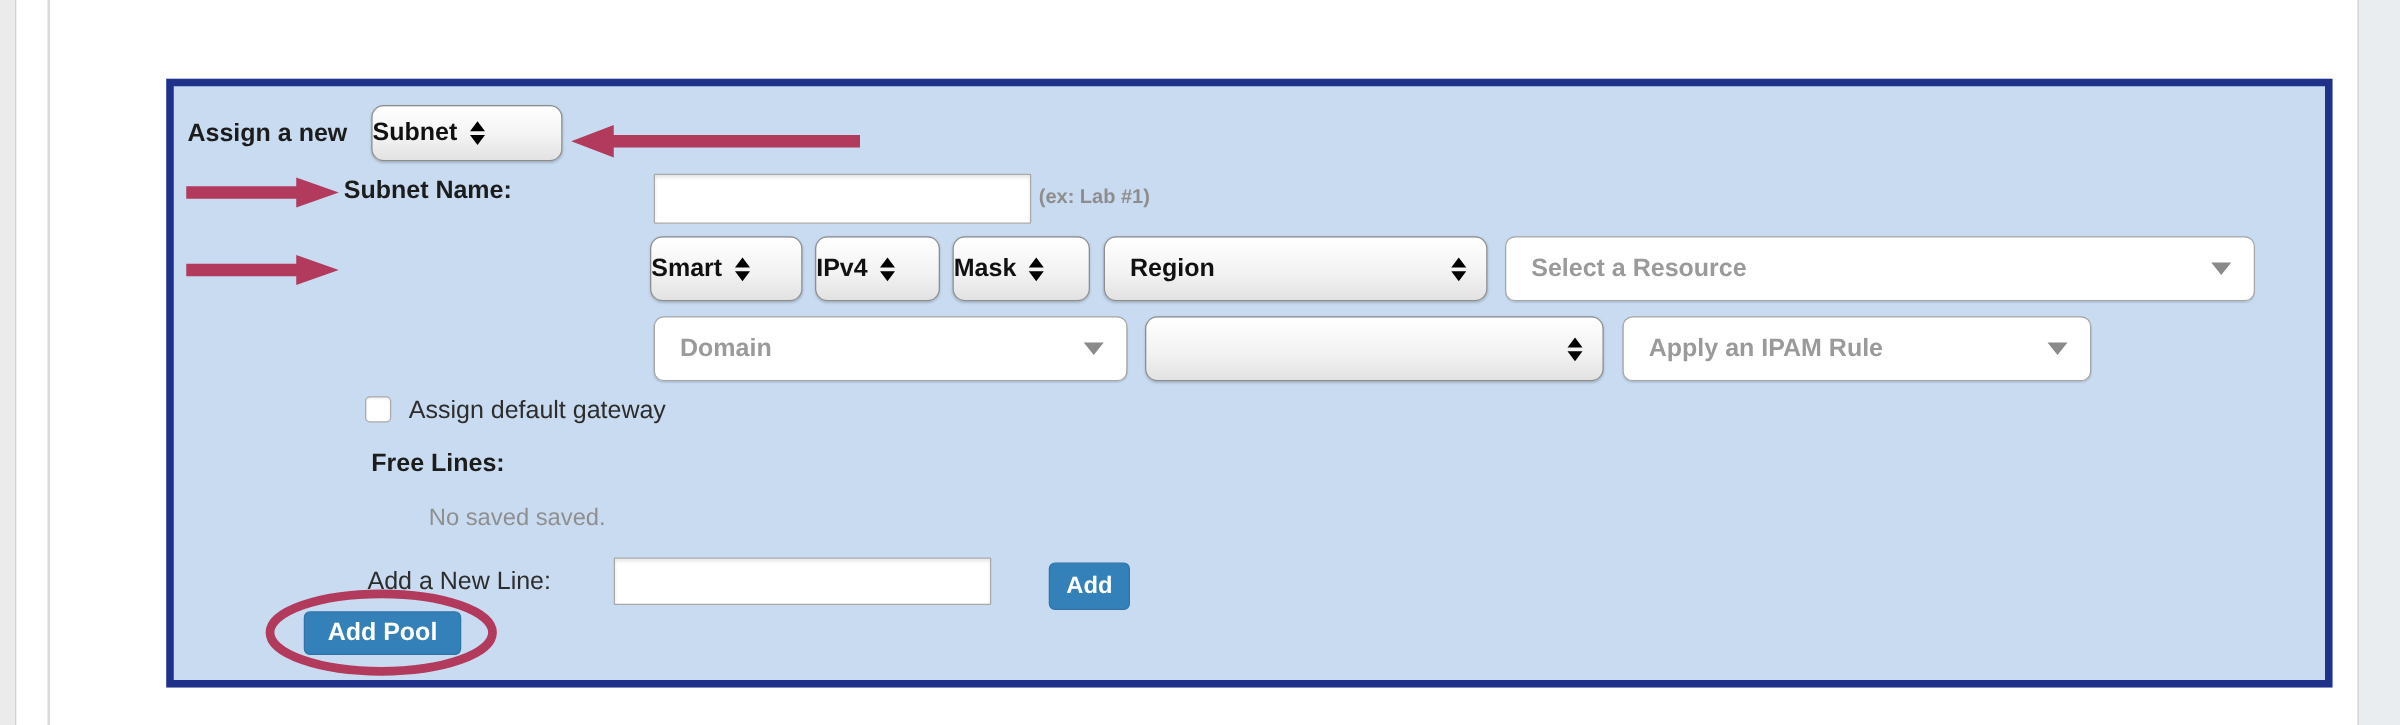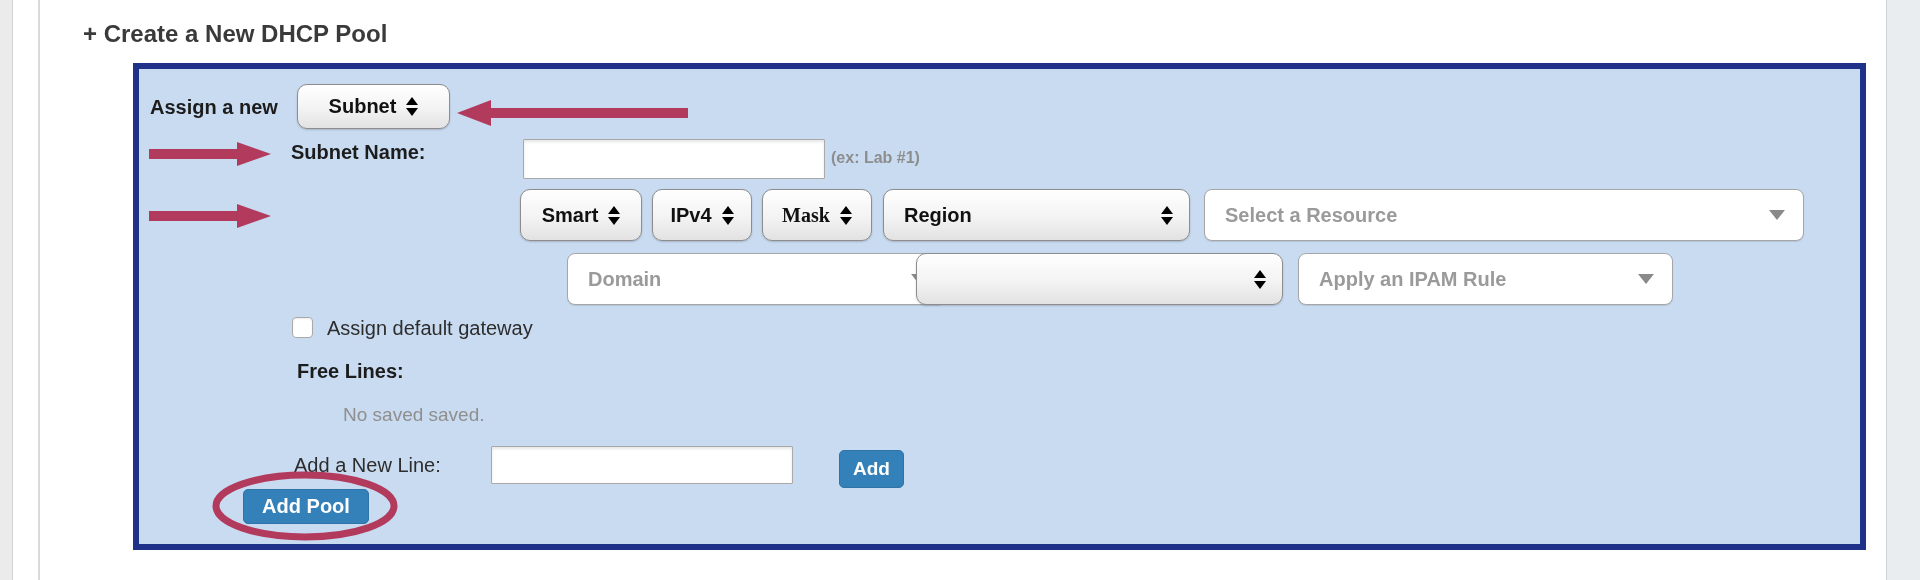--- a/index.html
+++ b/index.html
@@ -21,21 +21,21 @@
     background:#c9dbf1;border:6px solid #203189;
   }
 
   .lbl{font-size:20px;line-height:26px;font-weight:bold;color:#1c1c1c;white-space:nowrap;}
   .lbl-reg{font-size:20px;line-height:26px;font-weight:normal;color:#2d2d2d;white-space:nowrap;}
   .hint{font-size:16px;line-height:20px;font-weight:bold;color:#8d8d8d;white-space:nowrap;}
   .status{font-size:19px;line-height:24px;font-weight:normal;color:#8f8f8f;white-space:nowrap;}
 
   
   .nsel{
-    display:flex;align-items:center;justify-content:center;gap:10px;box-sizing:border-box;
+    display:flex;align-items:center;gap:10px;box-sizing:border-box;
     border:1px solid #8d8d8d;border-radius:10px;
     background:linear-gradient(180deg,#ffffff 0%,#f3f3f3 55%,#e2e2e2 100%);
     font-size:20px;font-weight:bold;color:#111;
     box-shadow:0 1px 2px rgba(0,0,0,0.18);cursor:default;white-space:nowrap;
   }
   .nsel.spread{justify-content:space-between;padding:0 16px 0 20px;}
   .nsel.endcap{justify-content:flex-end;padding:0 16px;}
 
   
   .csel{
@@ -75,40 +75,39 @@
 </style>
 </head>
 <body>
 
 <div class="stage">
 
   <div class="abs left-strip"></div>
   <div class="abs vline"></div>
   <div class="abs right-strip"></div>
 
-  <div class="abs page-title">+ Create a New DHCP Pool</div>
 
   <div class="abs panel"></div>
 
   <div class="abs lbl" style="left:150px;top:94px;">Assign a new</div>
   <div class="abs nsel" style="left:297px;top:84px;width:153px;height:45px;">
     <span>Subnet</span>
     <span class="updown">
         <span class="up"></span>
         <span class="dn"></span>
       </span>
   </div>
   <svg class="abs annot" style="left:455px;top:97px;" width="235" height="32" viewBox="0 0 235 32">
     <path d="M2 16 L36 3 L36 11 L233 11 L233 21 L36 21 L36 29 Z" fill="#b23a5c"></path>
   </svg>
 
   <svg class="abs annot" style="left:147px;top:140px;" width="126" height="28" viewBox="0 0 126 28">
     <path d="M124 14 L90 2 L90 9 L2 9 L2 19 L90 19 L90 26 Z" fill="#b23a5c"></path>
   </svg>
-  <div class="abs lbl" style="left:291px;top:139px;">Subnet Name:</div>
+  <div class="abs lbl" style="left:275px;top:139px;">Subnet Name:</div>
   <input class="abs txt-input" style="left: 523px; top: 139px; width: 302px; height: 40px;" type="text" value="">
   <div class="abs hint" style="left:831px;top:148px;">(ex: Lab #1)</div>
 
   <svg class="abs annot" style="left:147px;top:202px;" width="126" height="28" viewBox="0 0 126 28">
     <path d="M124 14 L90 2 L90 9 L2 9 L2 19 L90 19 L90 26 Z" fill="#b23a5c"></path>
   </svg>
 
   <div class="abs nsel" style="left:520px;top:189px;width:122px;height:52px;">
     <span>Smart</span>
     <span class="updown">
@@ -116,40 +115,40 @@
         <span class="dn"></span>
       </span>
   </div>
   <div class="abs nsel" style="left:652px;top:189px;width:100px;height:52px;">
     <span>IPv4</span>
     <span class="updown">
         <span class="up"></span>
         <span class="dn"></span>
       </span>
   </div>
-  <div class="abs nsel" style="left:762px;top:189px;width:110px;height:52px;font-family:Liberation Serif, serif;">
+  <div class="abs nsel" style="left:762px;top:189px;width:110px;height:52px;">
     <span>Mask</span>
     <span class="updown">
         <span class="up"></span>
         <span class="dn"></span>
       </span>
   </div>
   <div class="abs nsel spread" style="left:883px;top:189px;width:307px;height:52px;">
     <span>Region</span>
     <span class="updown">
         <span class="up"></span>
         <span class="dn"></span>
       </span>
   </div>
   <div class="abs csel" style="left:1204px;top:189px;width:600px;height:52px;">
     <span>Select a Resource</span>
     <span class="tri-down"></span>
   </div>
 
-  <div class="abs csel" style="left:523px;top:253px;width:379px;height:52px;margin-left:44px;">
+  <div class="abs csel" style="left:523px;top:253px;width:379px;height:52px;">
     <span>Domain</span>
     <span class="tri-down"></span>
   </div>
   <div class="abs nsel endcap" style="left:916px;top:253px;width:367px;height:52px;">
     <span></span>
     <span class="updown">
         <span class="up"></span>
         <span class="dn"></span>
       </span>
   </div>

